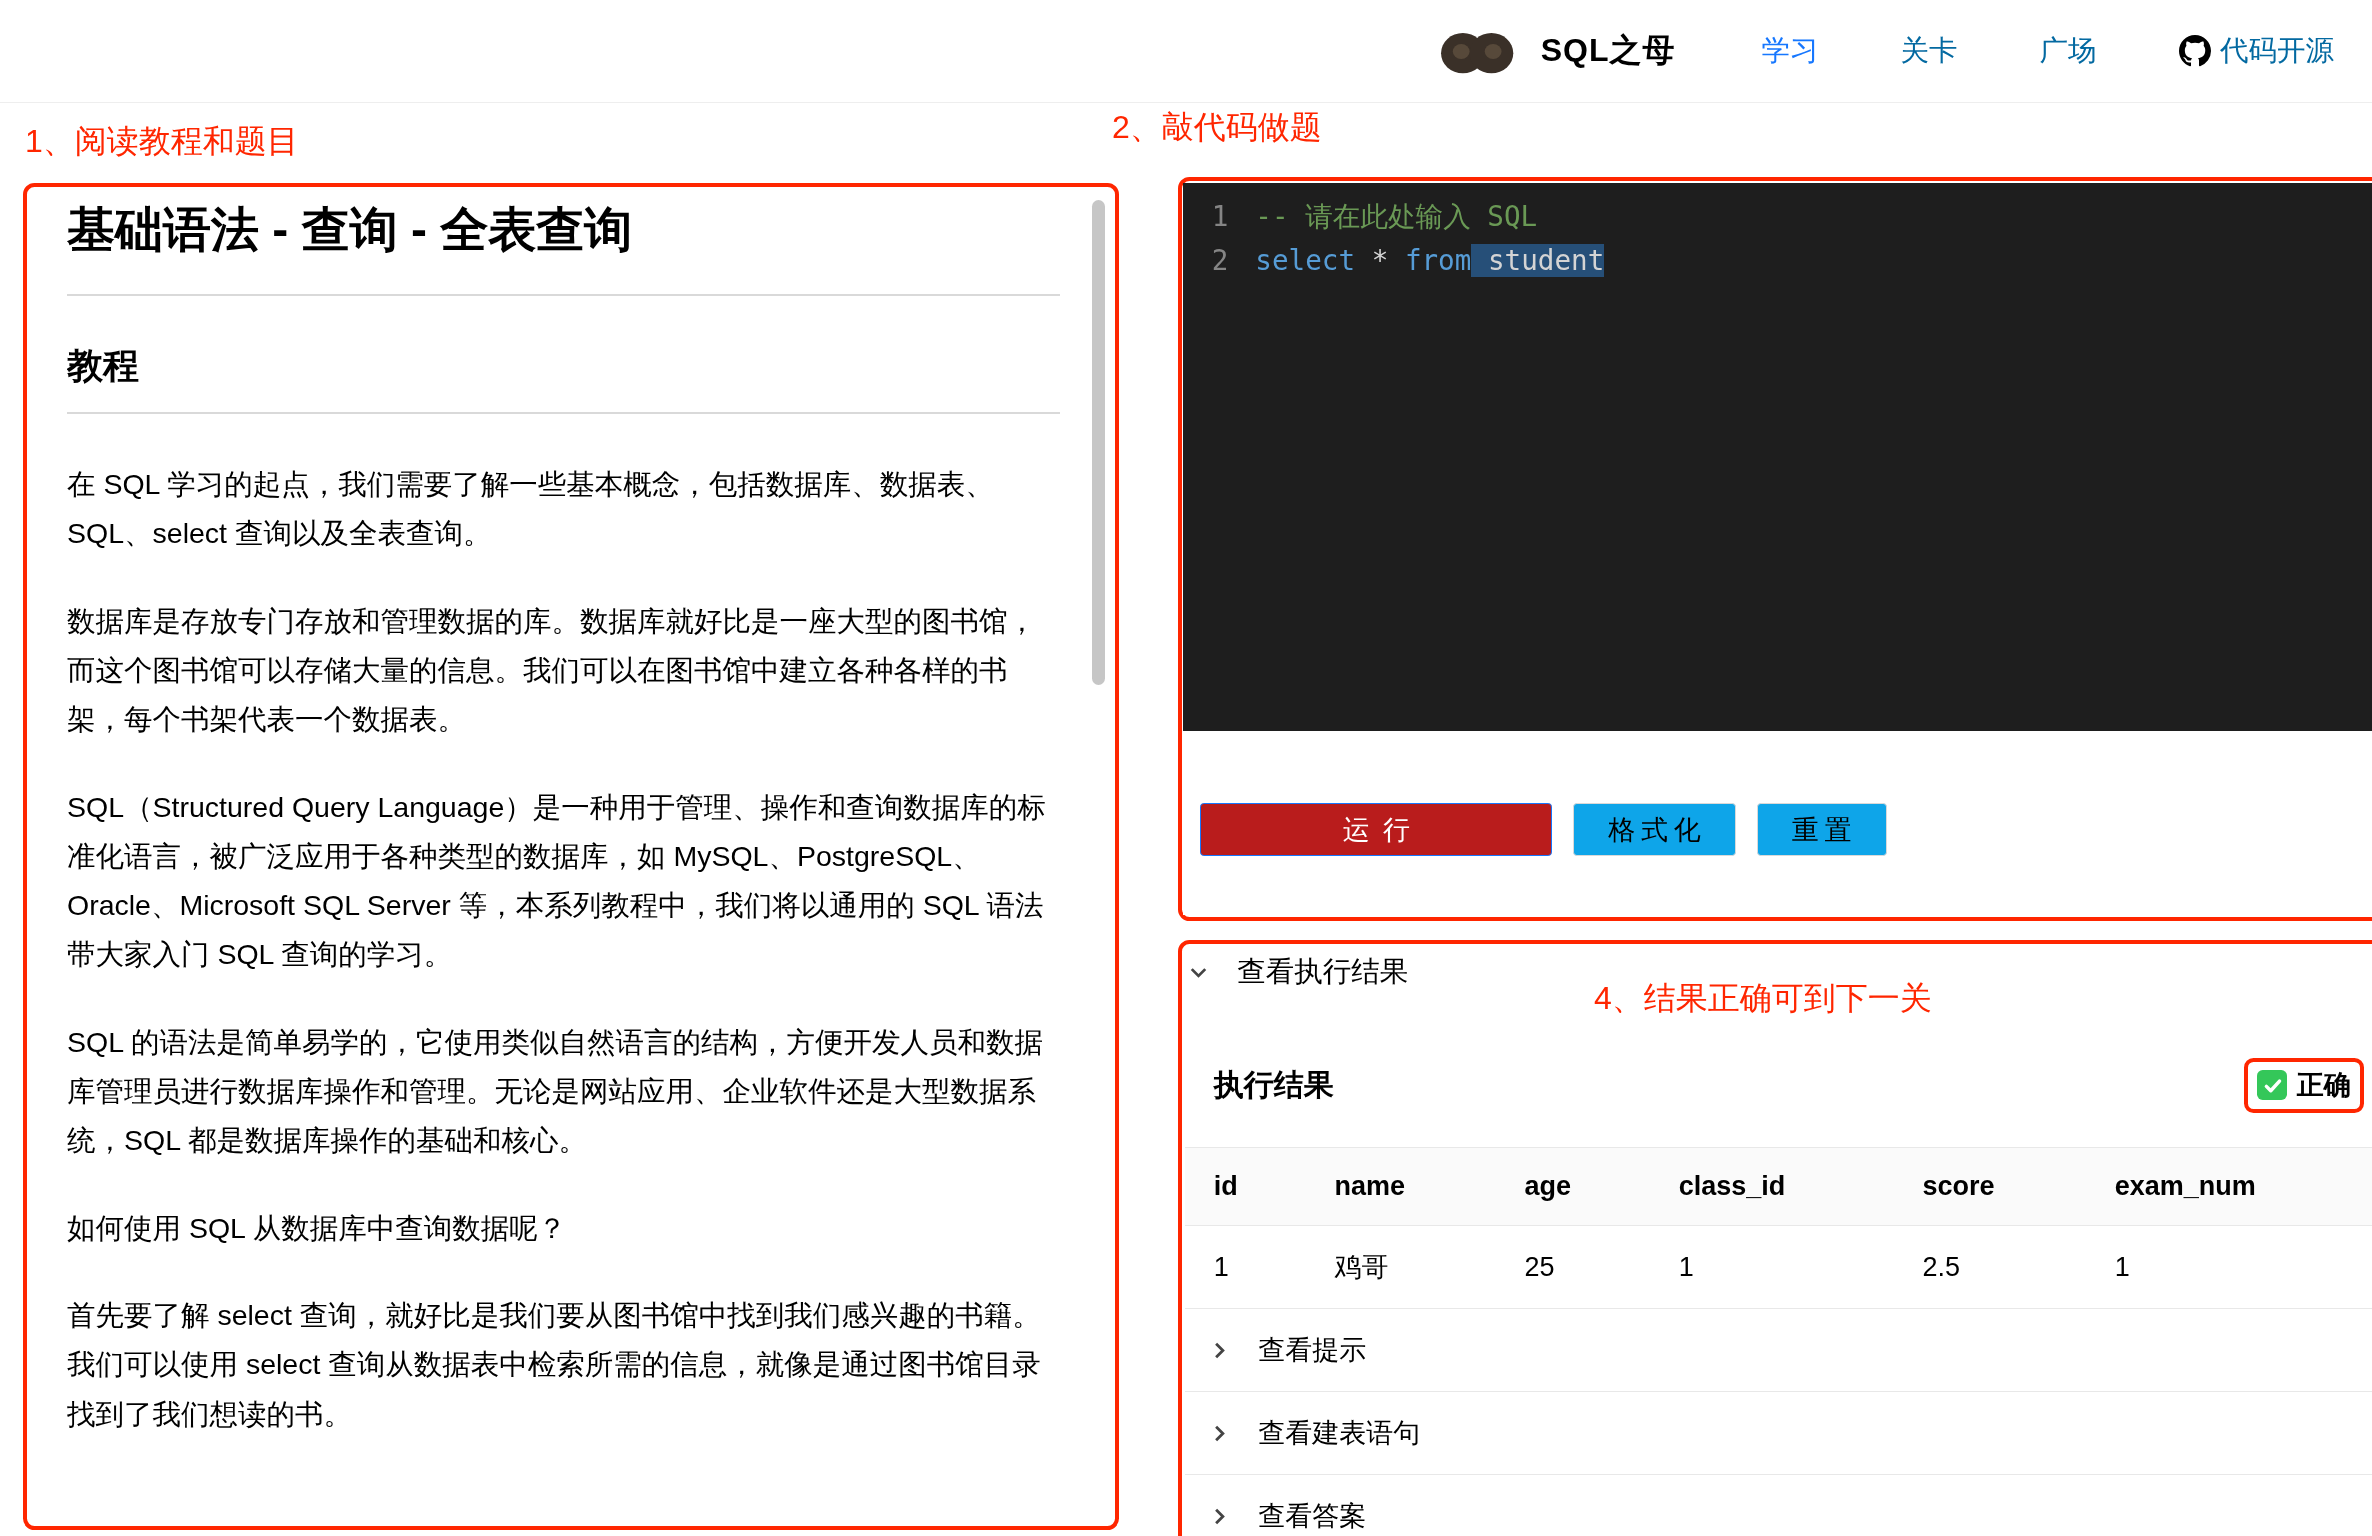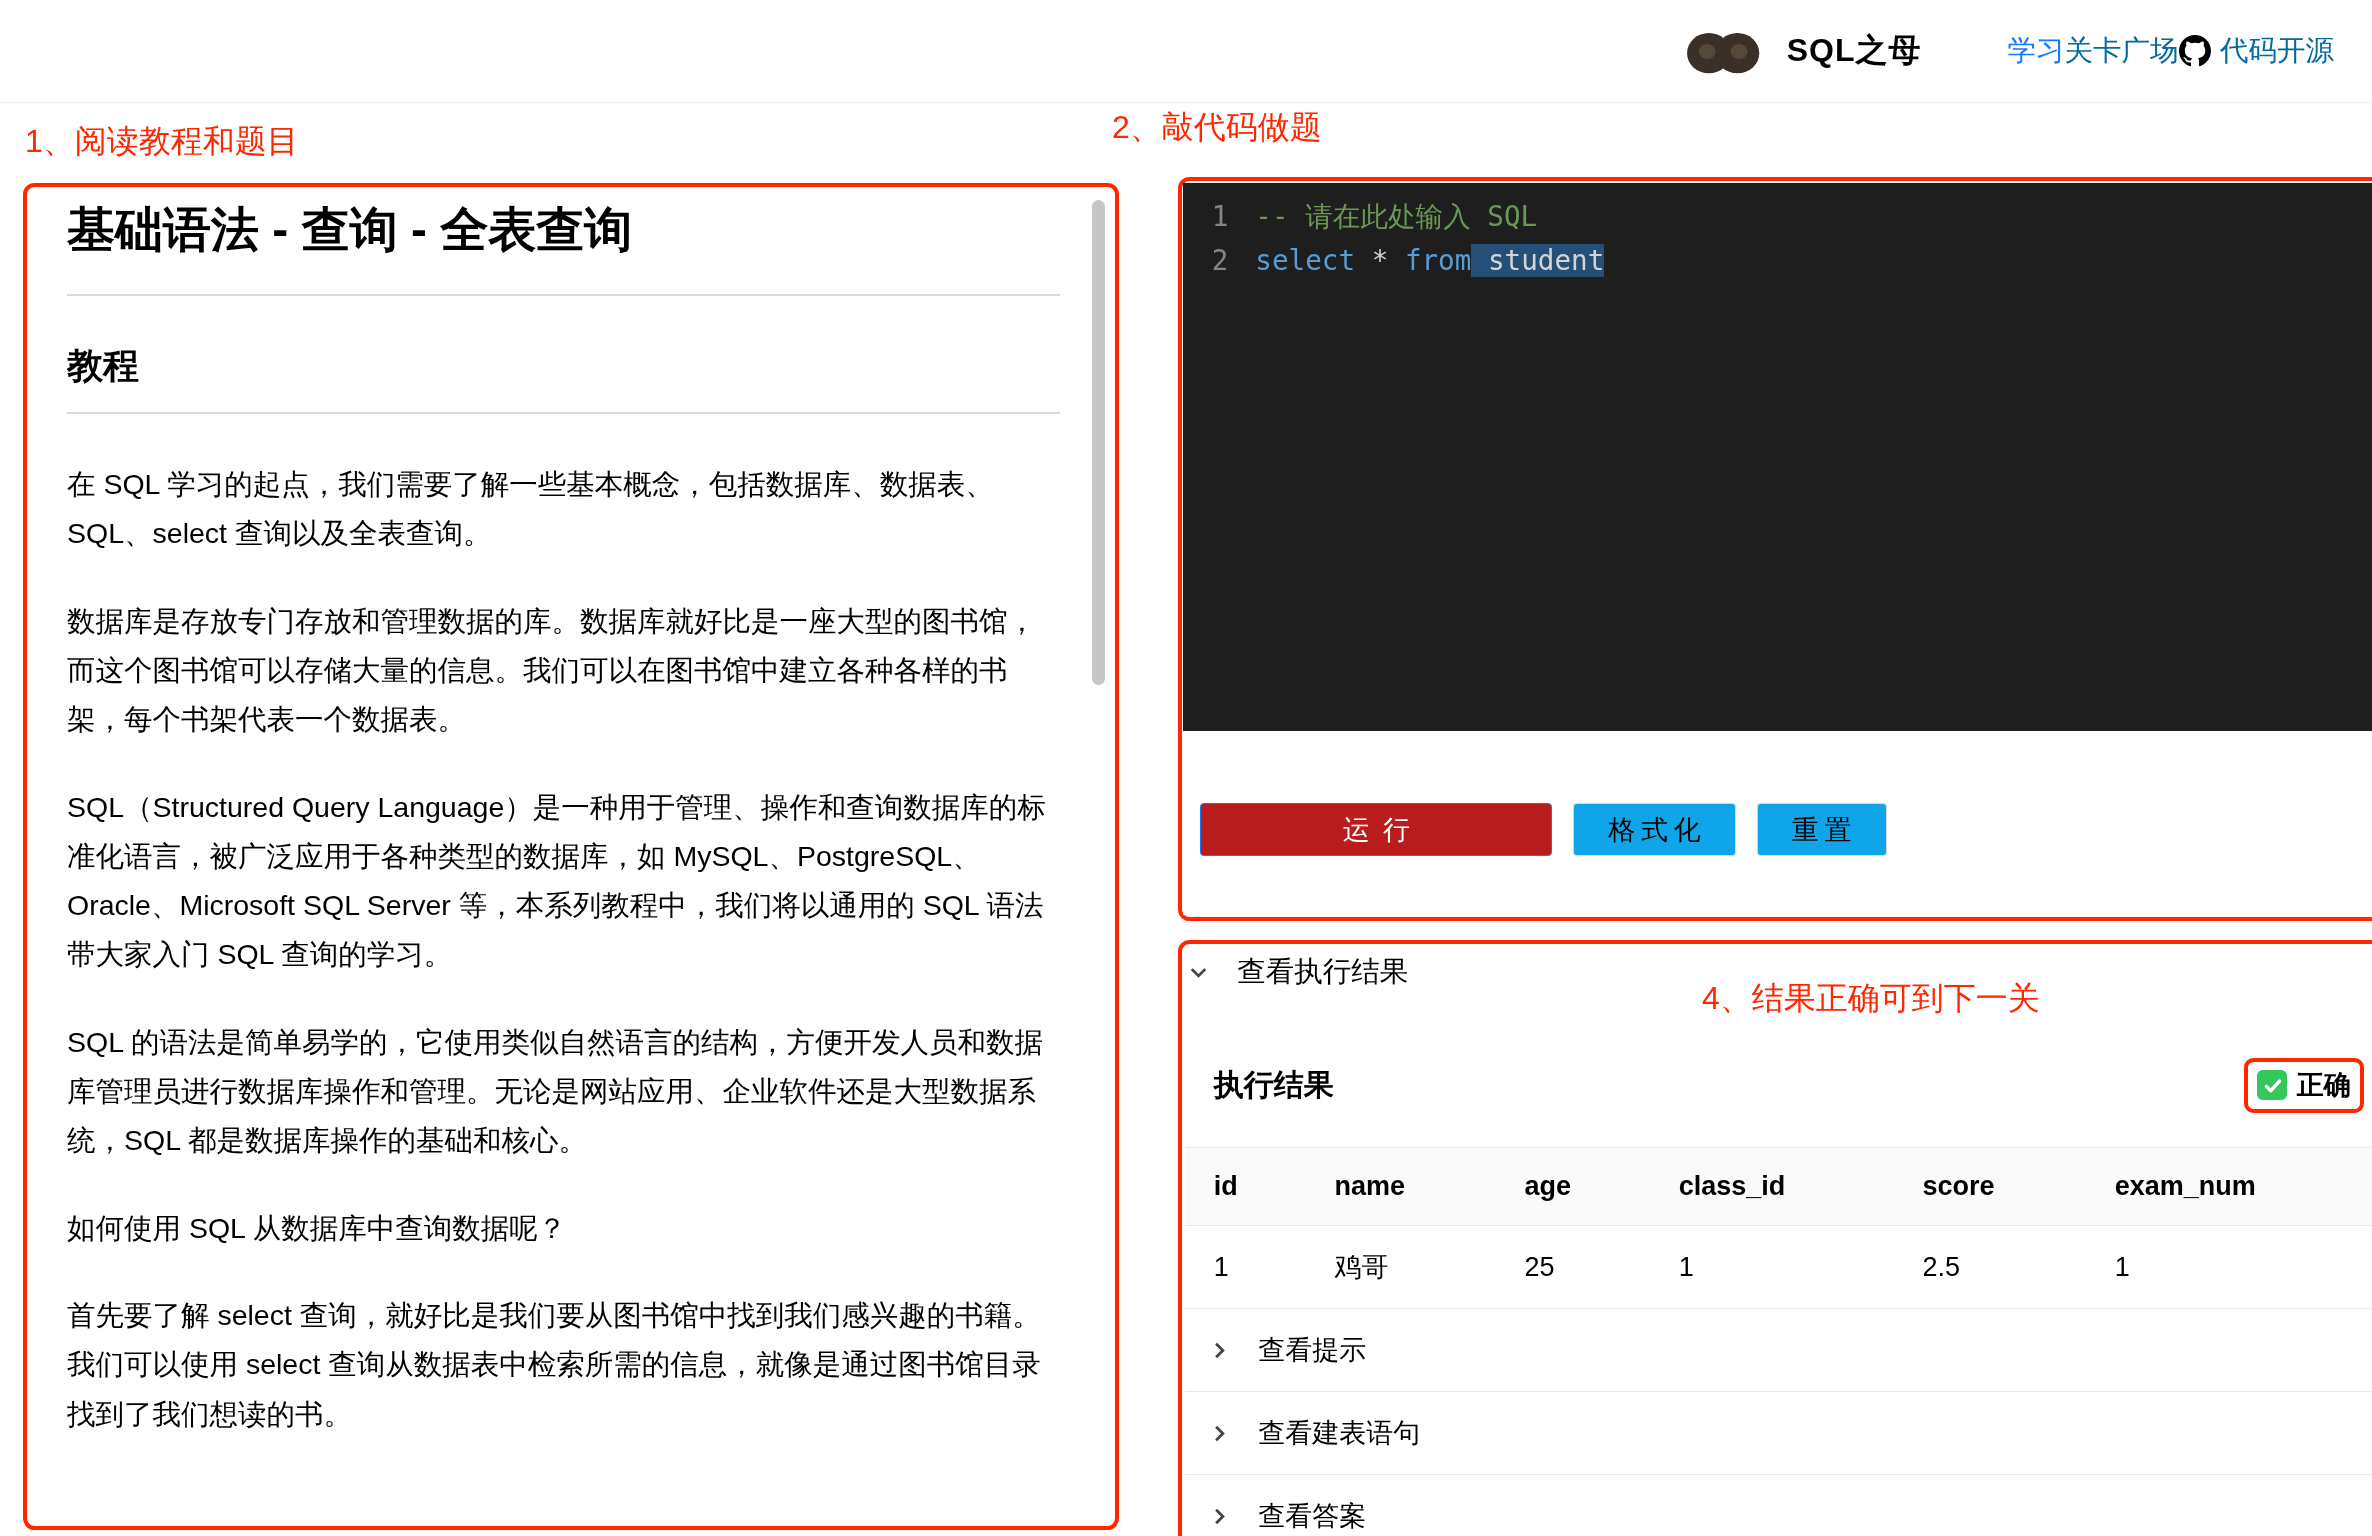--- a/index.html
+++ b/index.html
@@ -16,33 +16,33 @@
     align-items: center;
     height: 103px;
     padding: 0 38px;
     border-bottom: 1.9px solid #eee;
     justify-content: flex-end;
   }
   .logo-group { display: flex; align-items: center; gap: 21px; margin-right: 86px; }
   .logo-icon { width: 84px; height: 51px; }
   .logo-icon svg { width: 100%; height: 100%; }
   .brand { font-size: 32px; font-weight: 700; letter-spacing: 1px; }
-  .nav { display: flex; align-items: center; }
+  .nav { display: flex; gap: 82px; align-items: center; }
   .nav-item { font-size: 28.5px; color: #0369a1; cursor: pointer; }
   .nav-item.active { color: #1677ff; font-weight: 500; }
   .nav-gh { display: flex; align-items: center; gap: 9.5px; }
   .gh-icon { width: 32px; height: 32px; }
 
   .main { display: flex; gap: 105px; padding: 13.3px 21px 0 21px; height: calc(100% - 103px); }
 
   .anno { color: #ff2600; font-size: 32px; font-weight: 500; position: absolute; white-space: nowrap; }
   .anno1 { left: 25px; top: 120px; }
   .anno2 { left: 1112px; top: 106px; }
   .anno3 { left: 1413px; top: 861px; }
-  .anno4 { left: 1702px; top: 977px; }
+  .anno4 { left: 1594px; top: 977px; }
 
   .left-pane { position: relative; width: 1098px; }
   .left-outline {
     position: absolute; left: 1.9px; top: 67px;
     width: 1096px; height: 1347px;
     border: 4.8px solid #ff2600; border-radius: 11.4px; pointer-events: none;
   }
   .left-inner {
     position: absolute; left: 46px; top: 82px;
     width: 1002px; height: 1328px;

